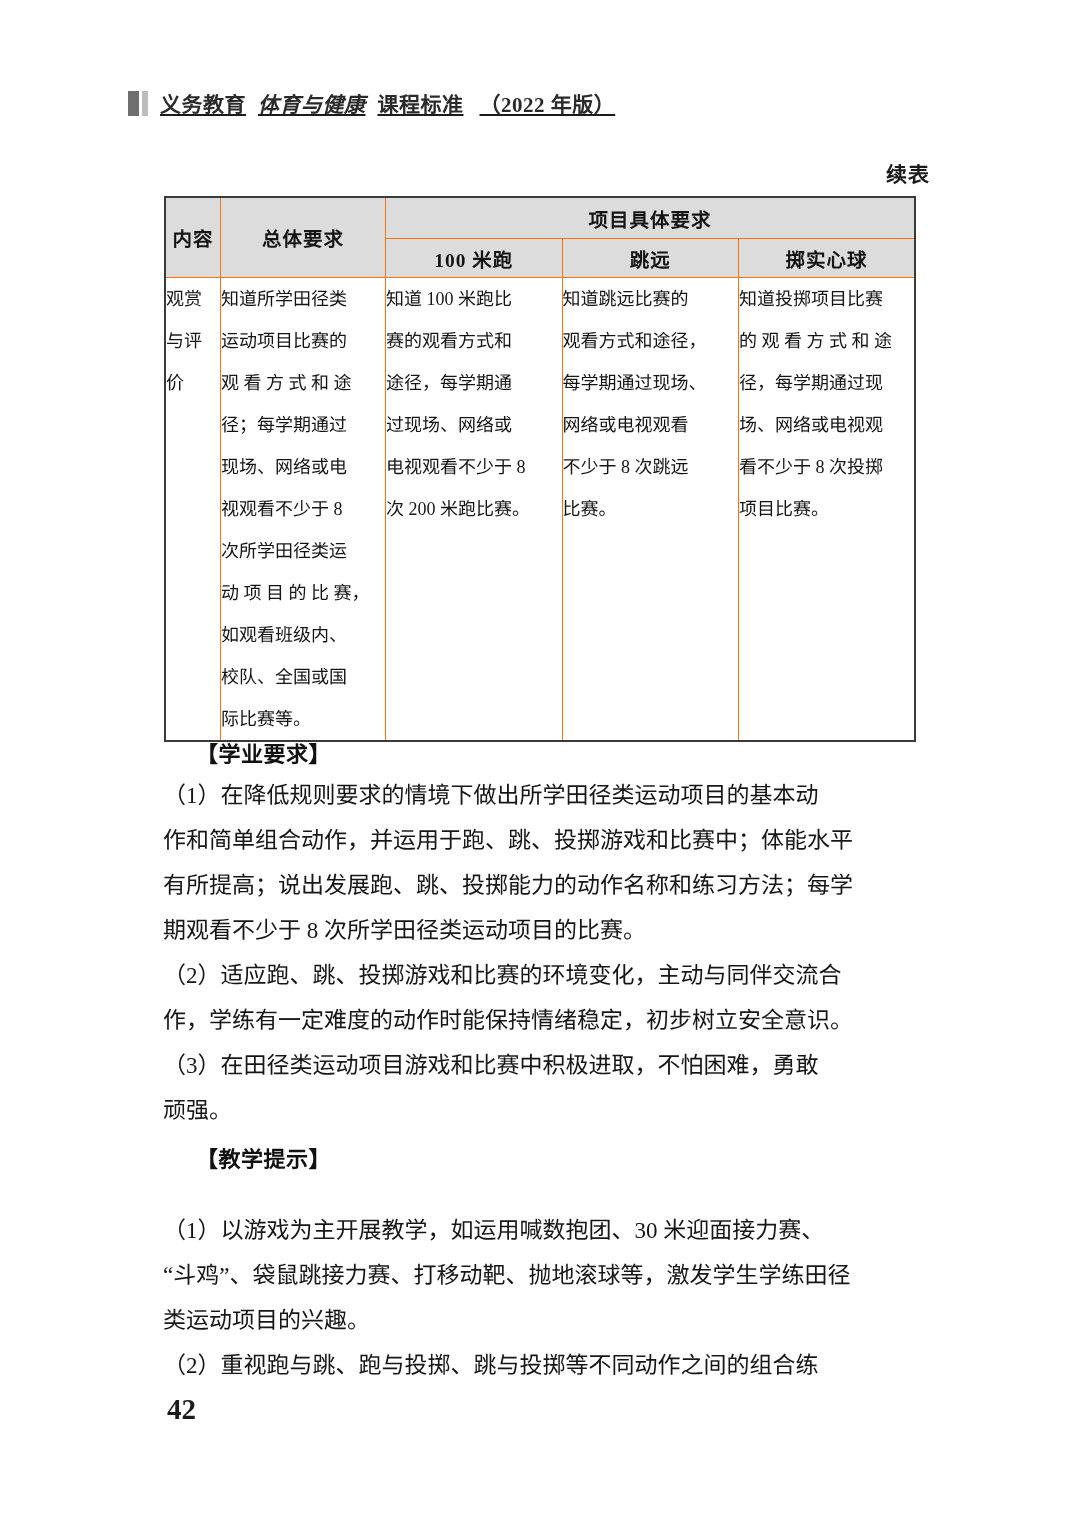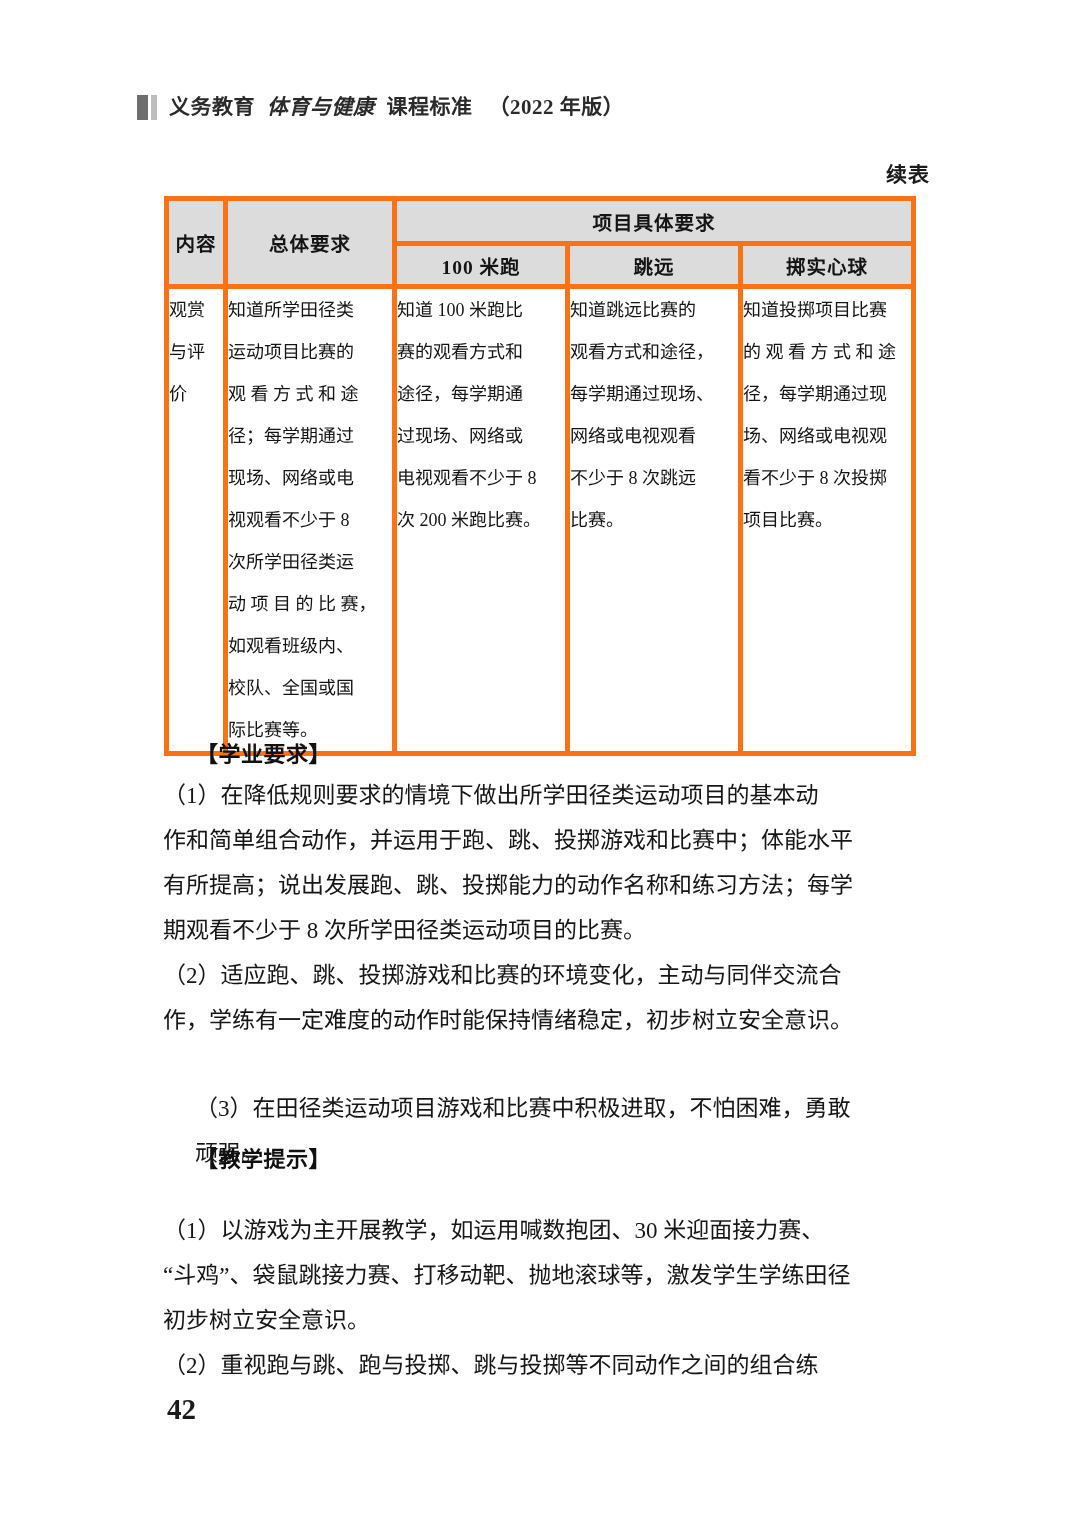--- a/index.html
+++ b/index.html
@@ -18,25 +18,26 @@
   }
 
   .page {
     position: absolute;
     inset: 0;
   }
 
   
   .running-header {
     position: absolute;
-    left: 137px;
+    left: 128px;
     top: 86px;
     display: flex;
-    align-items: flex-end;
+    align-items: center;
     height: 34px;
+    text-decoration: underline;
   }
   .hdr-mark {
     display: inline-flex;
     align-items: center;
     margin-right: 12px;
   }
   .hdr-mark .bar-a {
     width: 11px;
     height: 25px;
     background: #6e6e6e;
@@ -85,21 +86,21 @@
     width: 752px;
   }
   table.req-table {
     border-collapse: collapse;
     width: 752px;
     table-layout: fixed;
     border: 2px solid #3a3a3a;
   }
   table.req-table th,
   table.req-table td {
-    border: 5px solid #f97316;
+    border: 1px solid #f97316;
     vertical-align: middle;
     padding: 0;
   }
   table.req-table thead th {
     background: #dcdcdc;
     font-size: 19.5px;
     font-weight: bold;
     text-align: center;
     letter-spacing: 1px;
     color: #141414;
@@ -155,21 +156,21 @@
     text-align: justify;
     text-justify: inter-ideograph;
   }
   .para .line {
     display: block;
     white-space: nowrap;
   }
 
   #para-1 { top: 773px; }
   #para-2 { top: 953px; }
-  #para-3 { top: 1086px; margin-left: 32px; }
+  #para-3 { top: 1043px; }
   #para-4 { top: 1208px; }
   #para-5 { top: 1343px; }
 
   
   .folio {
     position: absolute;
     left: 167px;
     top: 1393px;
     font-size: 29px;
     font-weight: bold;
@@ -276,21 +277,21 @@
   <div class="para" id="para-3">
     <span class="line">（3）在田径类运动项目游戏和比赛中积极进取，不怕困难，勇敢</span>
     <span class="line">顽强。</span>
   </div>
 
   <div class="section-title" id="sec-title-2">【教学提示】</div>
 
   <div class="para" id="para-4">
     <span class="line">（1）以游戏为主开展教学，如运用喊数抱团、30 米迎面接力赛、</span>
     <span class="line">“斗鸡”、袋鼠跳接力赛、打移动靶、抛地滚球等，激发学生学练田径</span>
-    <span class="line">初步树立安全意识。</span>
+    <span class="line">类运动项目的兴趣。</span>
   </div>
 
   <div class="para" id="para-5">
     <span class="line">（2）重视跑与跳、跑与投掷、跳与投掷等不同动作之间的组合练</span>
   </div>
 
   <div class="folio">42</div>
 
 </div>
 

